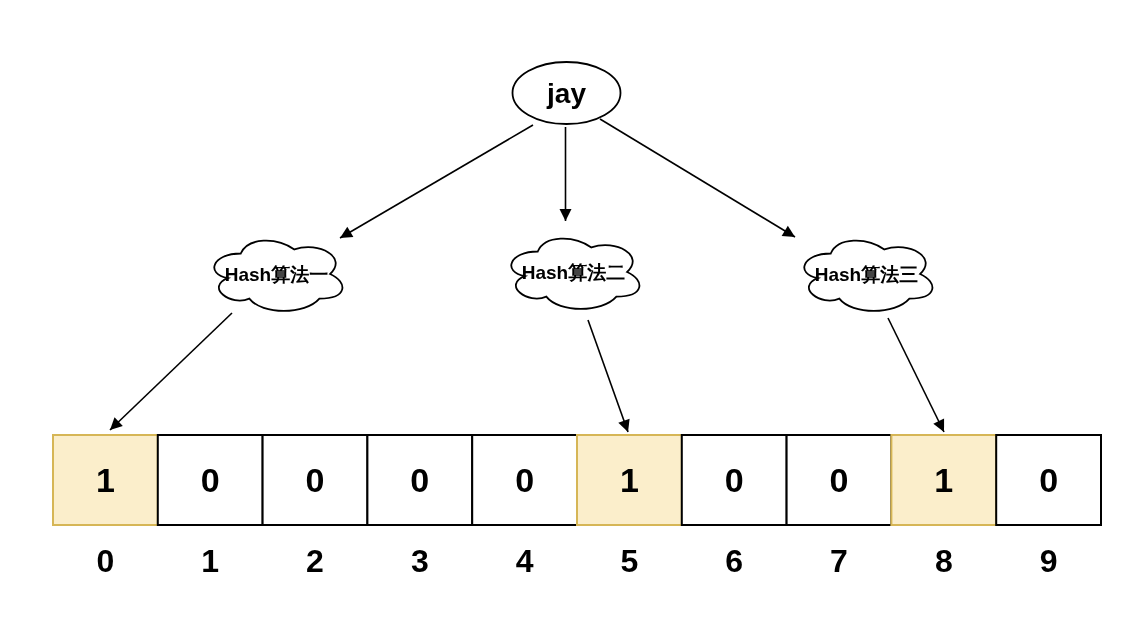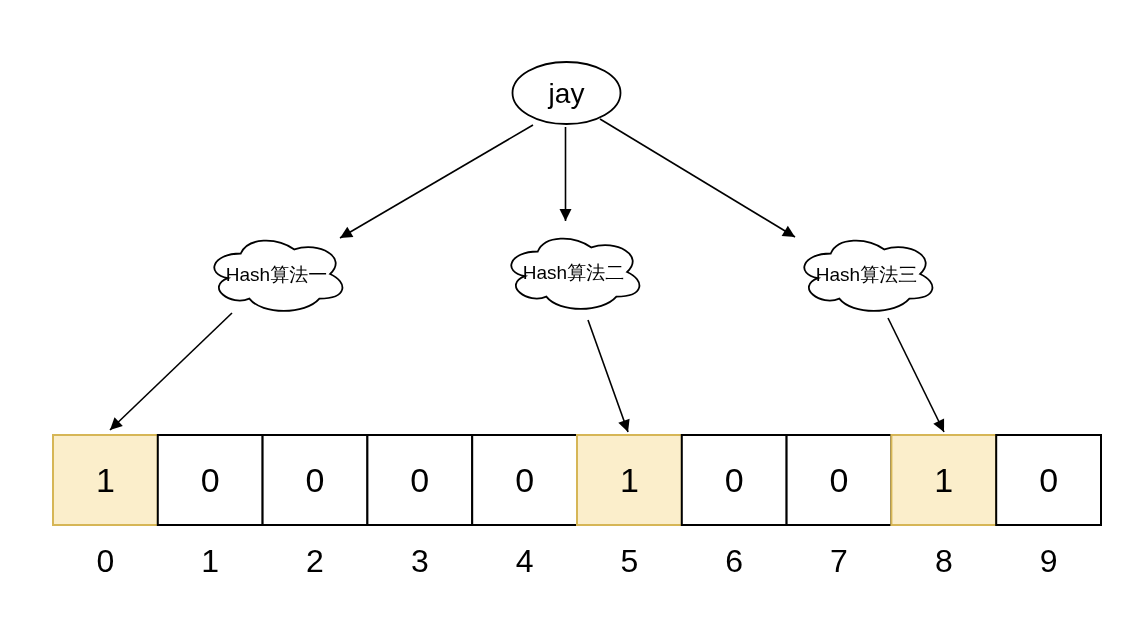--- a/index.html
+++ b/index.html
@@ -7,20 +7,21 @@
     padding: 0;
     background: var(--background, #FFFFFF);
     font-family: "Liberation Sans", sans-serif;
   }
   .stage {
     position: relative;
     width: 1142px;
     height: 629px;
     background: var(--background, #FFFFFF);
     overflow: hidden;
+    font-weight: bold;
   }
   svg { display: block; }
 
   .node-shape {
     fill: #FFFFFF;
     stroke: var(--line, #000000);
     stroke-width: 1.8;
   }
   .edge {
     stroke: var(--line, #000000);

